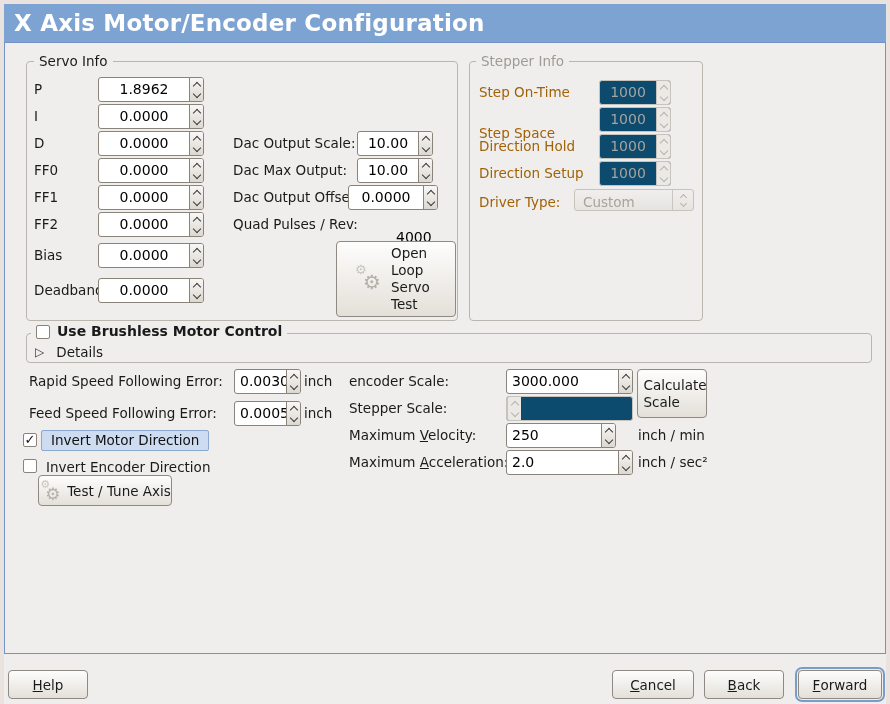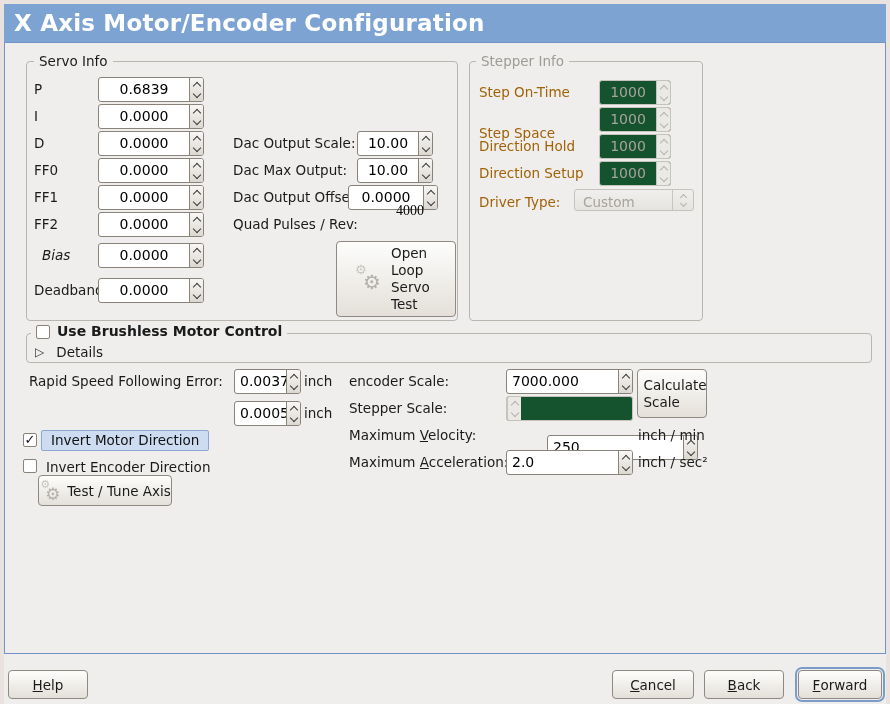--- a/index.html
+++ b/index.html
@@ -15,21 +15,21 @@
   .legend{position:absolute;background:#efeeec;padding:0 5px;font-size:13.5px;color:#1a1a1a;z-index:2;line-height:15px;}
   .legend.dis{color:#9e9b95;}
   
   .spin{position:absolute;height:25px;display:flex;background:#ffffff;border:1px solid #89837a;border-radius:3px;overflow:hidden;box-sizing:border-box;}
   .spin .val{flex:1;font-size:14px;color:#000;line-height:23px;padding:0 5px;overflow:hidden;white-space:nowrap;}
   .spin .val.center{text-align:center;}
   .spin .btns{width:13px;border-left:1px solid #89837a;background:linear-gradient(#f8f7f5,#dcd8d1);display:flex;flex-direction:column;align-items:center;justify-content:center;gap:2px;}
   .chv{display:block;width:6px;height:6px;box-sizing:border-box;border-left:1.6px solid #3a3a3a;border-top:1.6px solid #3a3a3a;}
   .chv.up{transform:rotate(45deg);margin-top:2px;}
   .chv.dn{transform:rotate(225deg);margin-bottom:2px;}
-  .spin.dis{background:#14532d;border-color:#c6c2bc;}
+  .spin.dis{background:#0c4a6e;border-color:#c6c2bc;}
   .spin.dis .val{color:#a7a39d;}
   .spin.dis .btns{border-left-color:#c6c2bc;background:#ebe9e6;}
   .spin.dis .chv{border-color:#b6b2ac;}
   
   .combo{position:absolute;height:22px;display:flex;border:1px solid #c6c2bc;border-radius:3px;background:linear-gradient(#f0efed,#e6e4e0);box-sizing:border-box;}
   .combo .cval{flex:1;font-size:13.5px;color:#a7a39d;line-height:24px;padding-left:8px;}
   .combo .cind{width:20px;border-left:1px solid #c9c5bf;display:flex;flex-direction:column;align-items:center;justify-content:center;gap:1px;}
   .combo .chv{border-color:#b6b2ac;width:5px;height:5px;}
   
   .btn{position:absolute;background:linear-gradient(#fdfdfc,#e4e0d9);border:1px solid #8e8982;border-radius:4px;box-sizing:border-box;display:flex;align-items:center;justify-content:center;font-size:13.5px;color:#1a1a1a;cursor:default;}
@@ -53,21 +53,21 @@
     <div class="title">X Axis Motor/Encoder Configuration</div>
   </div>
 
   <div class="content">
 
     <div class="frame" style="left:21px;top:18px;width:430px;height:258px;"></div>
     <div class="legend" style="left:29px;top:11px;">Servo Info</div>
 
     <div class="lbl" style="left:29px;top:38px;">P</div>
     <div class="spin" style="left:93px;top:34px;width:106px;">
-      <div class="val center">0.6839</div>
+      <div class="val center">1.8962</div>
       <div class="btns">
           <i class="chv up"></i>
           <i class="chv dn"></i>
         </div>
     </div>
 
     <div class="lbl" style="left:29px;top:65px;">I</div>
     <div class="spin" style="left:93px;top:61px;width:106px;">
       <div class="val center">0.0000</div>
       <div class="btns">
@@ -105,21 +105,21 @@
 
     <div class="lbl" style="left:29px;top:173px;">FF2</div>
     <div class="spin" style="left:93px;top:169px;width:106px;">
       <div class="val center">0.0000</div>
       <div class="btns">
           <i class="chv up"></i>
           <i class="chv dn"></i>
         </div>
     </div>
 
-    <div class="lbl" style="left:37px;top:204px;font-style:italic;">Bias</div>
+    <div class="lbl" style="left:29px;top:204px;">Bias</div>
     <div class="spin" style="left:93px;top:200px;width:106px;">
       <div class="val center">0.0000</div>
       <div class="btns">
           <i class="chv up"></i>
           <i class="chv dn"></i>
         </div>
     </div>
 
     <div class="lbl" style="left:29px;top:239px;">Deadband</div>
     <div class="spin" style="left:93px;top:235px;width:106px;">
@@ -151,21 +151,21 @@
     <div class="lbl" style="left:228px;top:146px;">Dac Output Offset:</div>
     <div class="spin" style="left:343px;top:142px;width:90px;">
       <div class="val center">0.0000</div>
       <div class="btns">
           <i class="chv up"></i>
           <i class="chv dn"></i>
         </div>
     </div>
 
     <div class="lbl" style="left:228px;top:173px;">Quad Pulses / Rev:</div>
-    <div class="quadval" style="left:391px;top:160px;font-family:Liberation Serif, serif;">4000</div>
+    <div class="quadval" style="left:391px;top:186px;">4000</div>
 
     <div class="btn" style="left:331px;top:198px;width:120px;height:76px;gap:6px;">
       <span class="gears">
         <span class="g2">⚙</span>
         <span class="g1">⚙</span>
       </span>
       <span style="width:46px;text-align:left;line-height:17px;">Open Loop Servo Test</span>
     </div>
 
     <div class="frame" style="left:464px;top:18px;width:232px;height:258px;"></div>
@@ -221,59 +221,60 @@
       <span class="cb" style="position:static;"></span>
       <span style="font-weight:bold;font-size:14px;">Use Brushless Motor Control</span>
     </div>
     <div class="lbl" style="left:30px;top:301px;display:flex;gap:12px;align-items:center;">
       <span class="expander-arrow">▷</span>
       <span>Details</span>
     </div>
 
     <div class="lbl" style="left:24px;top:330px;">Rapid Speed Following Error:</div>
     <div class="spin" style="left:229px;top:326px;width:67px;">
-      <div class="val">0.0037</div>
+      <div class="val">0.0030</div>
       <div class="btns">
           <i class="chv up"></i>
           <i class="chv dn"></i>
         </div>
     </div>
     <div class="lbl" style="left:299px;top:330px;">inch</div>
 
+    <div class="lbl" style="left:24px;top:362px;">Feed Speed Following Error:</div>
     <div class="spin" style="left:229px;top:358px;width:67px;">
       <div class="val">0.0005</div>
       <div class="btns">
           <i class="chv up"></i>
           <i class="chv dn"></i>
         </div>
     </div>
     <div class="lbl" style="left:299px;top:362px;">inch</div>
 
     <div class="lbl" style="left:344px;top:330px;">encoder Scale:</div>
     <div class="spin" style="left:501px;top:326px;width:127px;">
-      <div class="val">7000.000</div>
+      <div class="val">3000.000</div>
       <div class="btns">
           <i class="chv up"></i>
           <i class="chv dn"></i>
         </div>
     </div>
     <div class="btn" style="left:632px;top:326px;width:70px;height:49px;">
       <span style="width:60px;text-align:left;line-height:17px;padding-left:3px;">Calculate Scale</span>
     </div>
 
     <div class="lbl" style="left:344px;top:357px;">Stepper Scale:</div>
     <div class="spin dis" style="left:501px;top:353px;width:127px;">
       <div class="btns">
           <i class="chv up"></i>
           <i class="chv dn"></i>
         </div>
     </div>
 
     <div class="lbl" style="left:344px;top:384px;">Maximum <u>V</u>elocity:</div>
-    <div class="spin" style="left:501px;top:392px;width:151px;margin-left:41px;">
+    <div class="spin" style="left:501px;top:380px;width:110px;">
       <div class="val">250</div>
       <div class="btns">
           <i class="chv up"></i>
           <i class="chv dn"></i>
         </div>
     </div>
     <div class="lbl" style="left:633px;top:384px;">inch / min</div>
 
     <div class="lbl" style="left:344px;top:411px;">Maximum <u>A</u>cceleration:</div>
     <div class="spin" style="left:501px;top:407px;width:127px;">

